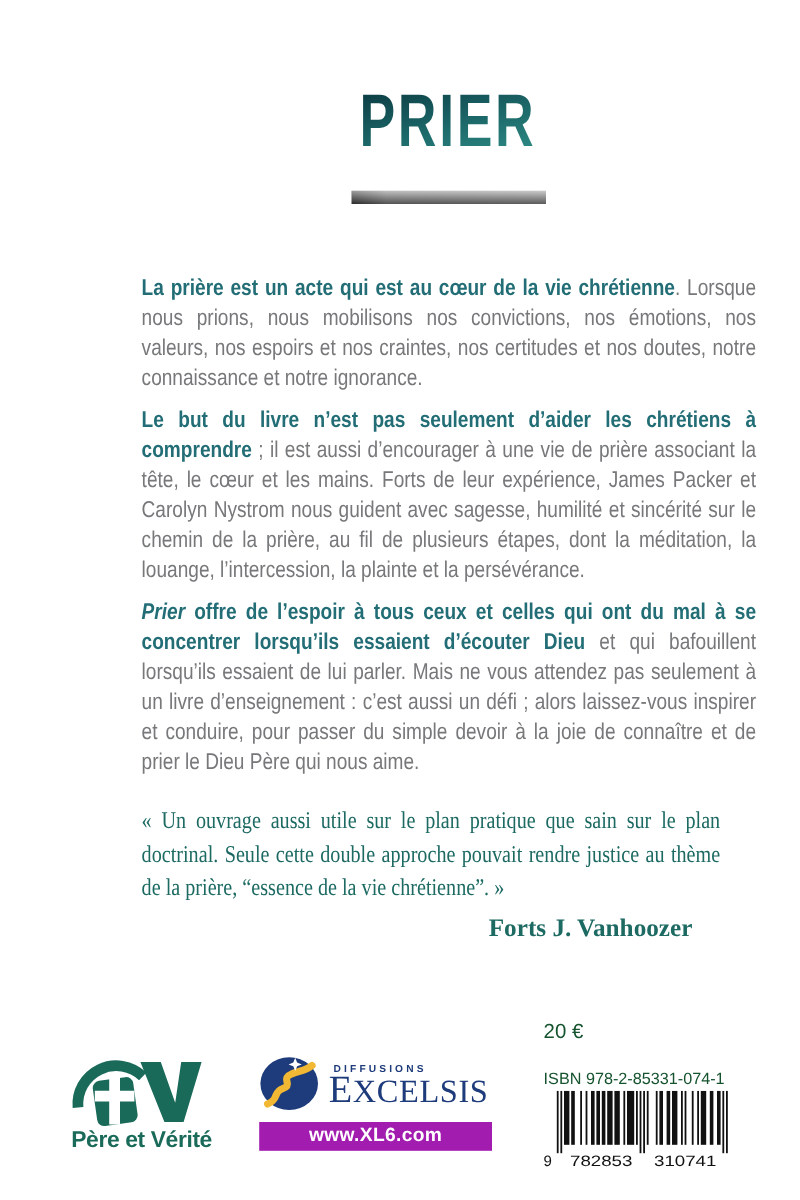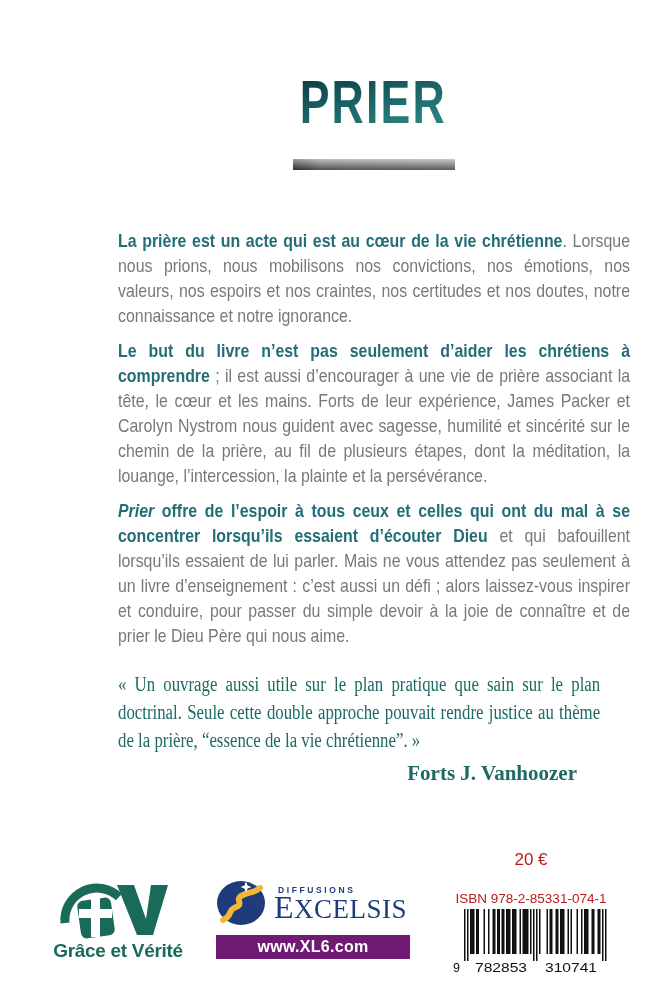--- a/index.html
+++ b/index.html
@@ -49,25 +49,25 @@
   .gv svg{display:block;margin:0 auto;}
   .gv-label{margin-top:1px;font-size:19px;font-weight:700;color:#1a6a5a;letter-spacing:-.3px;white-space:nowrap;}
 
   .excelsis{position:absolute;left:216px;top:880px;width:194px;}
   .ex-row{display:flex;align-items:center;gap:8px;}
   .ex-text{flex:1;}
   .ex-diff{font-size:8.5px;font-weight:700;letter-spacing:2.6px;color:#1e3c7b;margin-left:4px;}
   .ex-name{font-family:"Liberation Serif",serif;font-size:27px;line-height:25px;color:#1e3c7b;letter-spacing:.5px;}
   .ex-name::first-letter{font-size:32px;}
   .ex-bar{
-    margin-top:9px;height:24px;background:#701a75;color:#ffffff;
+    margin-top:9px;height:24px;background:#a21caf;color:#ffffff;
     font-weight:700;font-size:16px;line-height:24px;text-align:center;letter-spacing:.3px;
   }
   
-  .retail{position:absolute;left:453px;top:851px;width:156px;text-align:center;color:#b91c1c;}
+  .retail{position:absolute;left:453px;top:851px;width:156px;color:#14532d;}
   .price{font-size:17px;line-height:18px;}
   .isbn{font-size:13.5px;line-height:15px;margin-top:22px;}
   .retail svg{display:block;margin-top:3px;}
   .bc-text{font-family:"Liberation Sans",sans-serif;font-size:12.5px;fill:#111;}
 </style>
 </head>
 <body>
 
 <div class="page">
 
@@ -84,21 +84,21 @@
   <div class="quote">«&nbsp;Un ouvrage aussi utile sur le plan pratique que sain sur le plan doctrinal. Seule cette double approche pouvait rendre justice au thème de la prière, “essence de la vie chrétienne”.&nbsp;»</div>
   <div class="attribution">Forts J. Vanhoozer</div>
 
   <div class="gv">
     <svg width="118" height="62" viewBox="0 0 118 62">
       <path d="M58 8 L75 8 L87 42 L92 8 L109 8 L94 58 L78 58 Z" fill="#1a6a5a"></path>
       <rect x="20" y="22" width="34" height="38" rx="6" fill="#1a6a5a" transform="rotate(-8 37 41)"></rect>
       <path d="M32 20 h9 v12 h12 v9 h-12 v19 h-9 v-19 h-12 v-9 h12 Z" fill="#ffffff"></path>
       <path d="M6 46 A32 32 0 0 1 60 20" fill="none" stroke="#1a6a5a" stroke-width="9"></path>
     </svg>
-    <div class="gv-label">Grâce et Vérité</div>
+    <div class="gv-label">Père et Vérité</div>
   </div>
 
   <div class="excelsis">
     <div class="ex-row">
       <svg width="50" height="46" viewBox="0 0 50 46">
         <ellipse cx="25" cy="23" rx="24" ry="22" fill="#1e3c7b"></ellipse>
         <path d="M7 40 C17 36 11 30 20 27 C29 24 17 19 27 15 C33 12 38 13 44 8" fill="none" stroke="#f2b834" stroke-width="6" stroke-linecap="round"></path>
         <path d="M30 1.5 L31.6 5.4 L35.5 7 L31.6 8.6 L30 12.5 L28.4 8.6 L24.5 7 L28.4 5.4 Z" fill="#ffffff"></path>
       </svg>
       <div class="ex-text">

